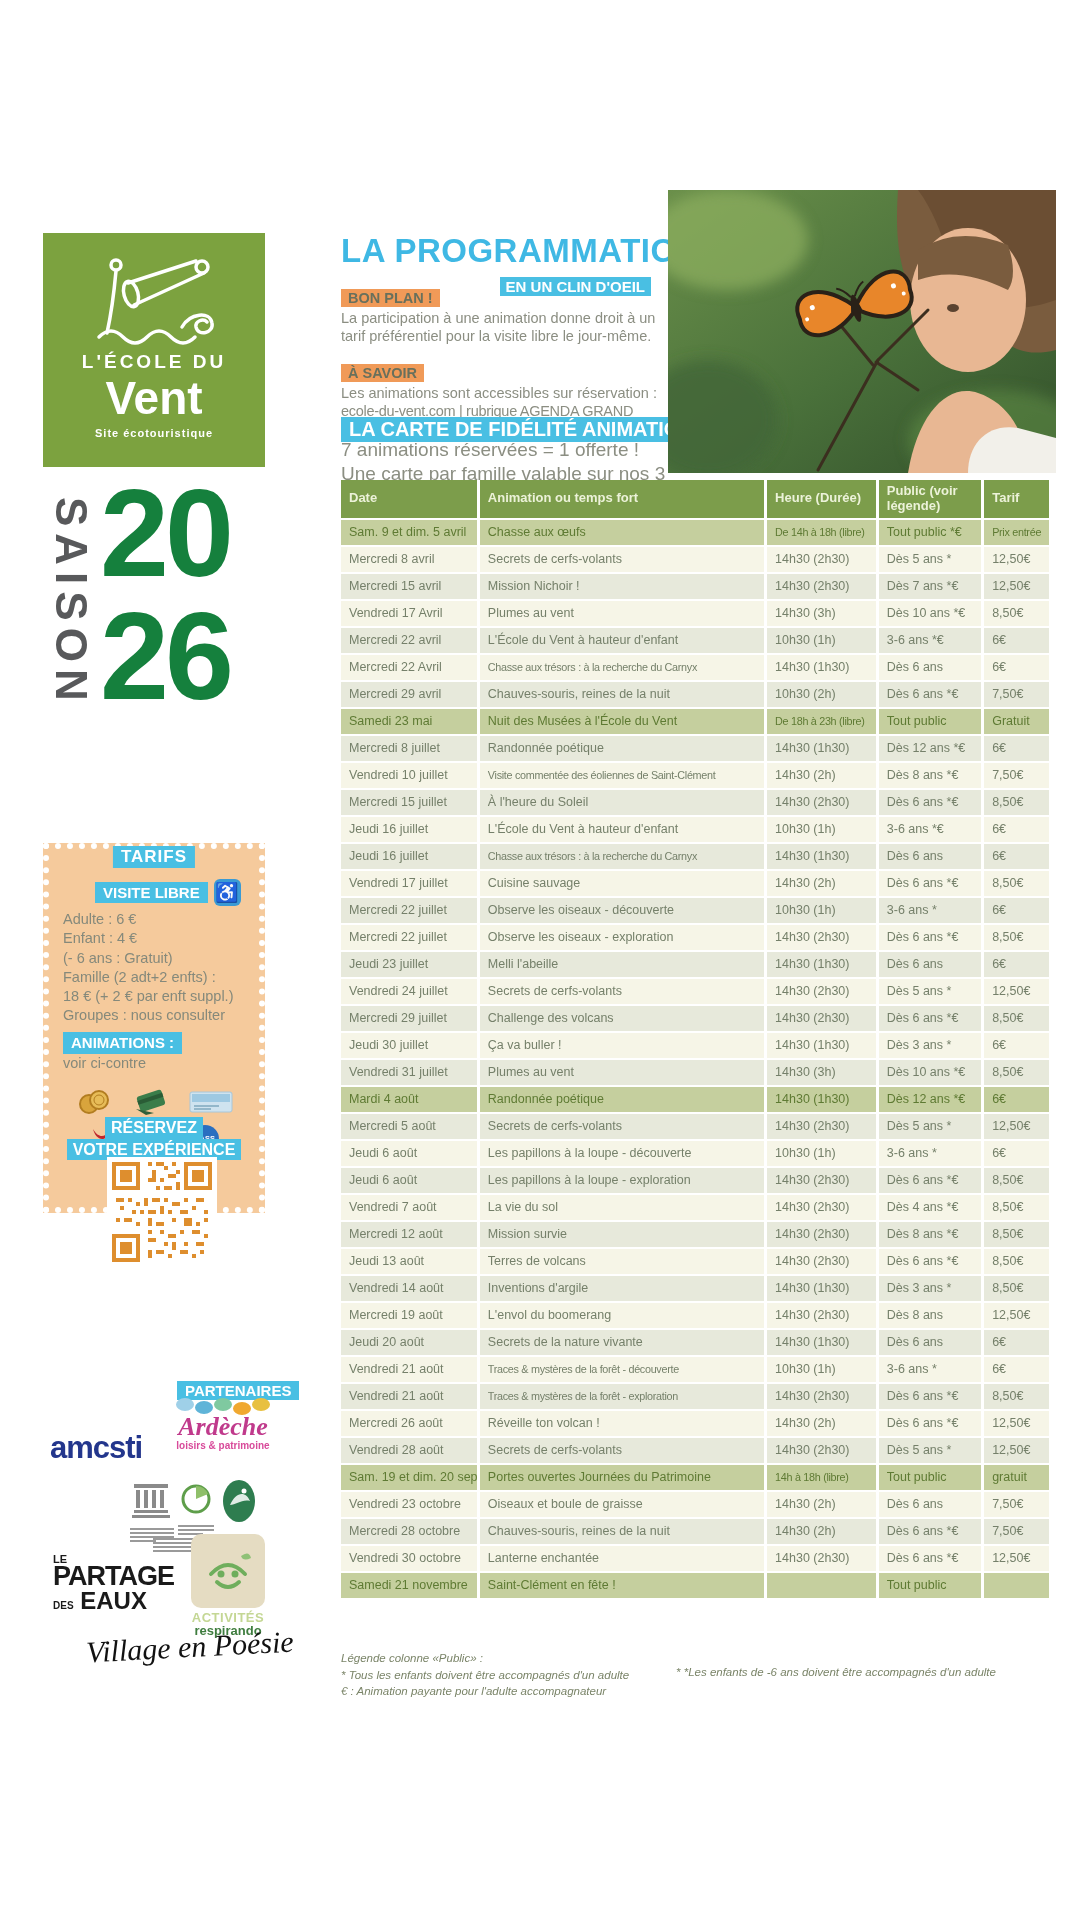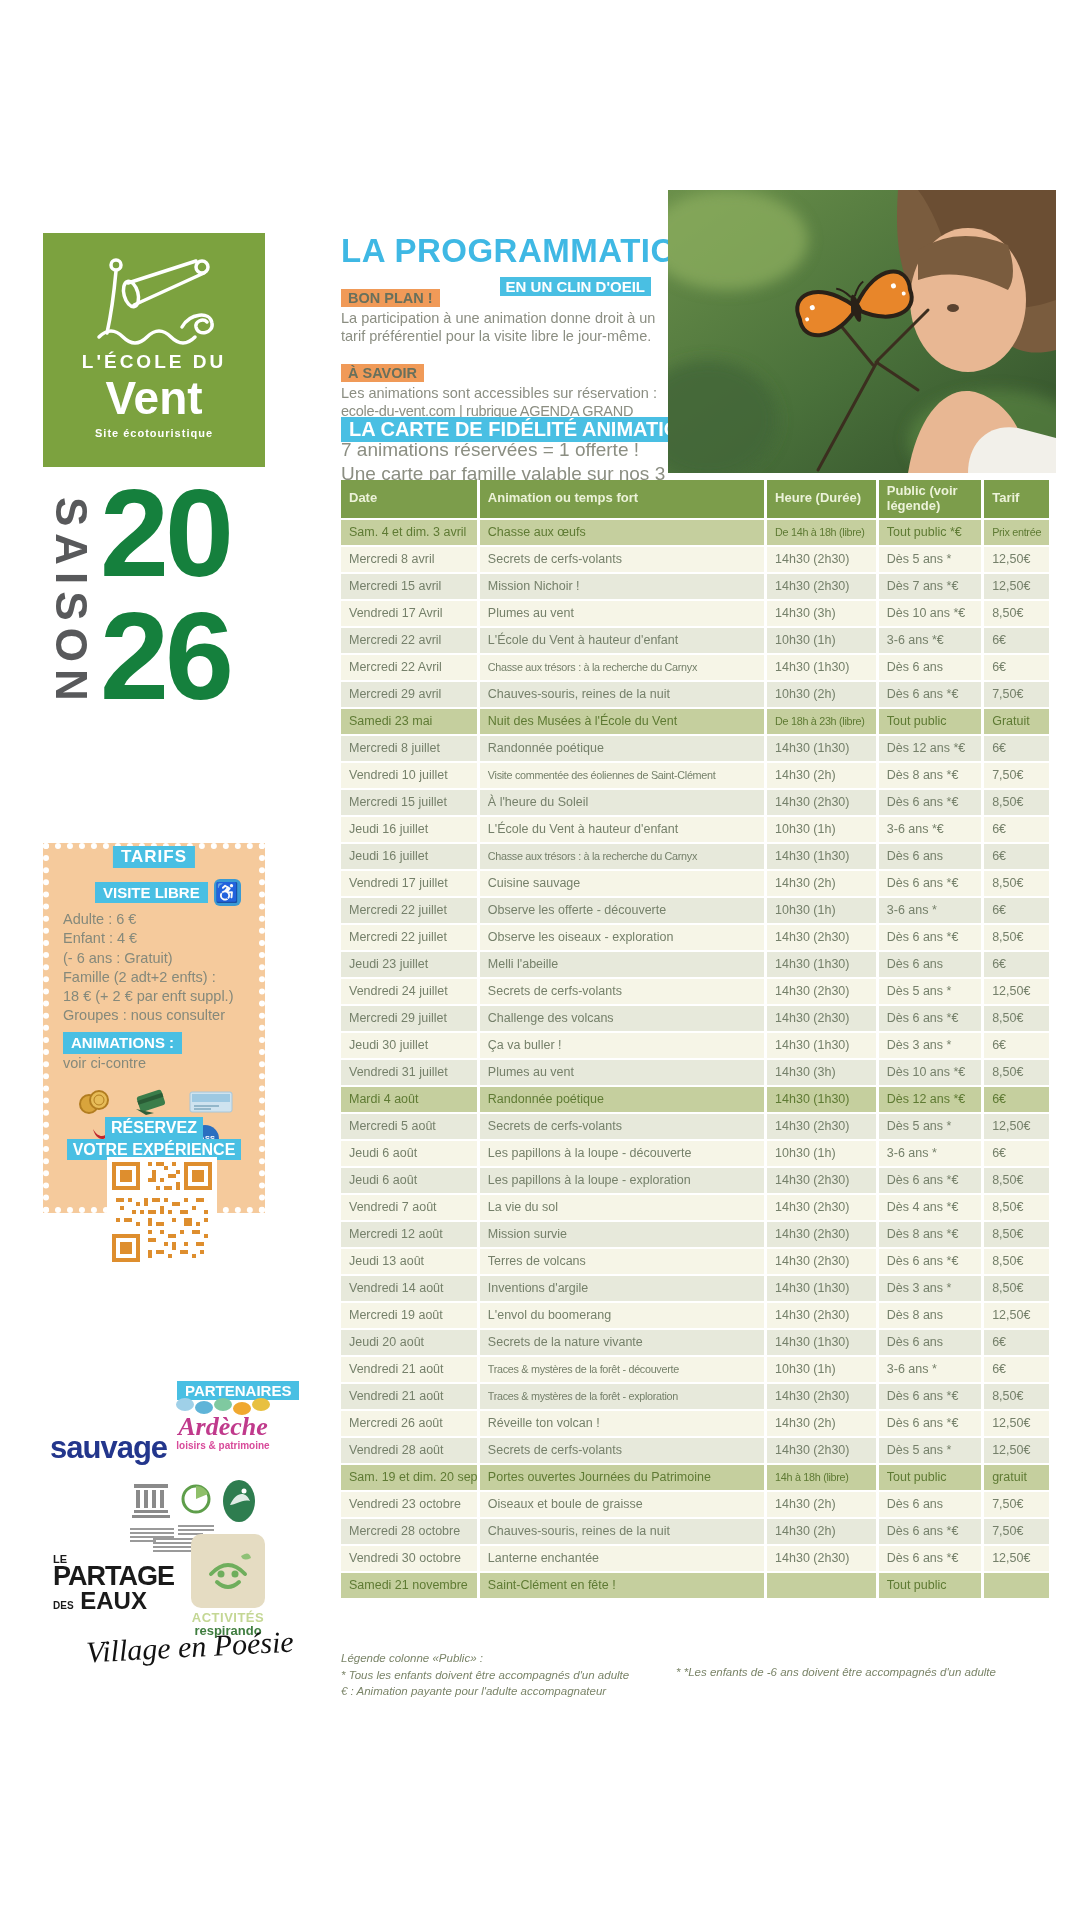--- a/index.html
+++ b/index.html
@@ -243,21 +243,21 @@
           <rect x="20" y="23" width="1" height="1"></rect>
           <rect x="22" y="22" width="1" height="1"></rect>
       </g>
     </svg>
   </div>
 
   <div class="partners-label">
     <span class="hl-cyan">PARTENAIRES</span>
   </div>
 
-  <div class="amcsti">sauvage</div>
+  <div class="amcsti">amcsti</div>
 
   <div class="ardeche">
     <div class="clouds">
       <i style="background:#9FD0E8"></i>
         <i style="background:#5FB4D8;margin-top:3px"></i>
       <i style="background:#7FC9A0"></i>
         <i style="background:#F0A830;margin-top:4px"></i>
         <i style="background:#E8C040"></i>
     </div>
     <div class="name">Ardèche</div>
@@ -415,21 +415,21 @@
       <tr>
         <th>Date</th>
         <th>Animation ou temps fort</th>
         <th>Heure (Durée)</th>
         <th>Public (voir légende)</th>
         <th>Tarif</th>
       </tr>
     </thead>
     <tbody id="table-body">
         <tr class="hl">
-          <td>Sam. 4 et dim. 3 avril</td>
+          <td>Sam. 9 et dim. 5 avril</td>
           <td>Chasse aux œufs</td>
           <td class="cond">De 14h à 18h (libre)</td>
           <td>Tout public *€</td>
           <td class="cond">Prix entrée</td>
         </tr>
         <tr class="odd">
           <td>Mercredi 8 avril</td>
           <td>Secrets de cerfs-volants</td>
           <td>14h30 (2h30)</td>
           <td>Dès 5 ans *</td>
@@ -514,21 +514,21 @@
         </tr>
         <tr class="odd">
           <td>Vendredi 17 juillet</td>
           <td>Cuisine sauvage</td>
           <td>14h30 (2h)</td>
           <td>Dès 6 ans *€</td>
           <td>8,50€</td>
         </tr>
         <tr class="even">
           <td>Mercredi 22 juillet</td>
-          <td>Observe les offerte - découverte</td>
+          <td>Observe les oiseaux - découverte</td>
           <td>10h30 (1h)</td>
           <td>3-6 ans *</td>
           <td>6€</td>
         </tr>
         <tr class="odd">
           <td>Mercredi 22 juillet</td>
           <td>Observe les oiseaux - exploration</td>
           <td>14h30 (2h30)</td>
           <td>Dès 6 ans *€</td>
           <td>8,50€</td>

